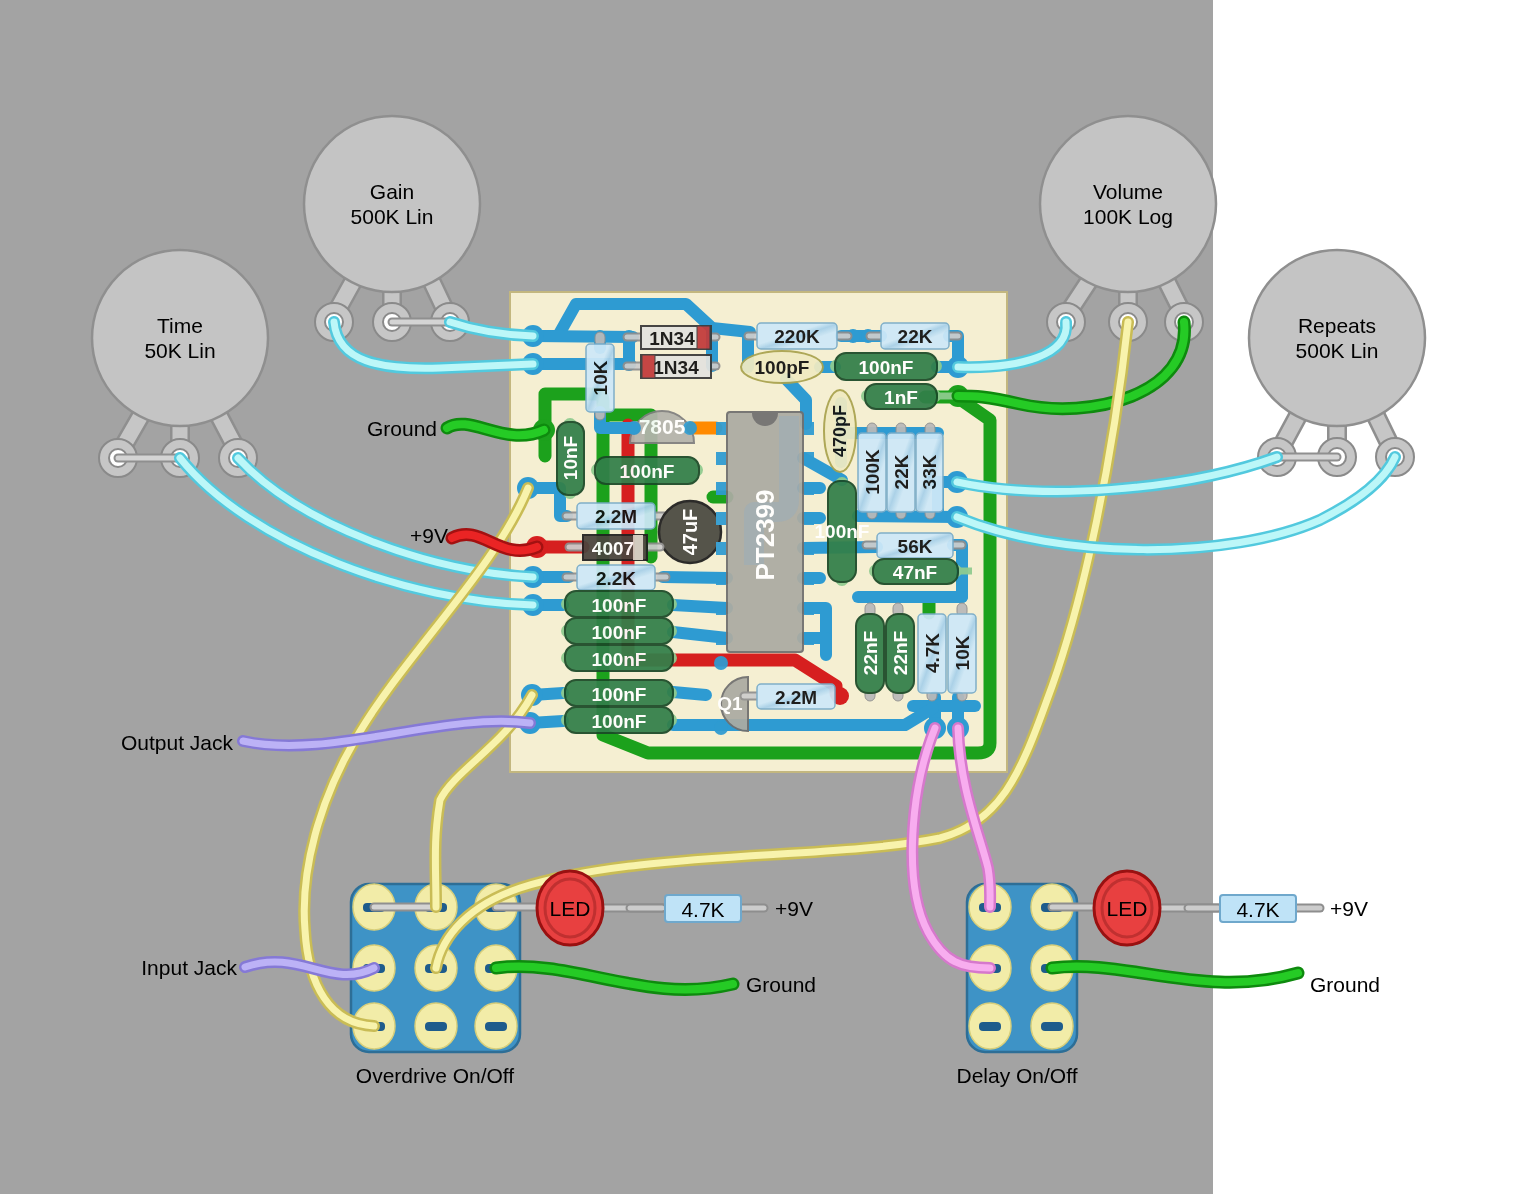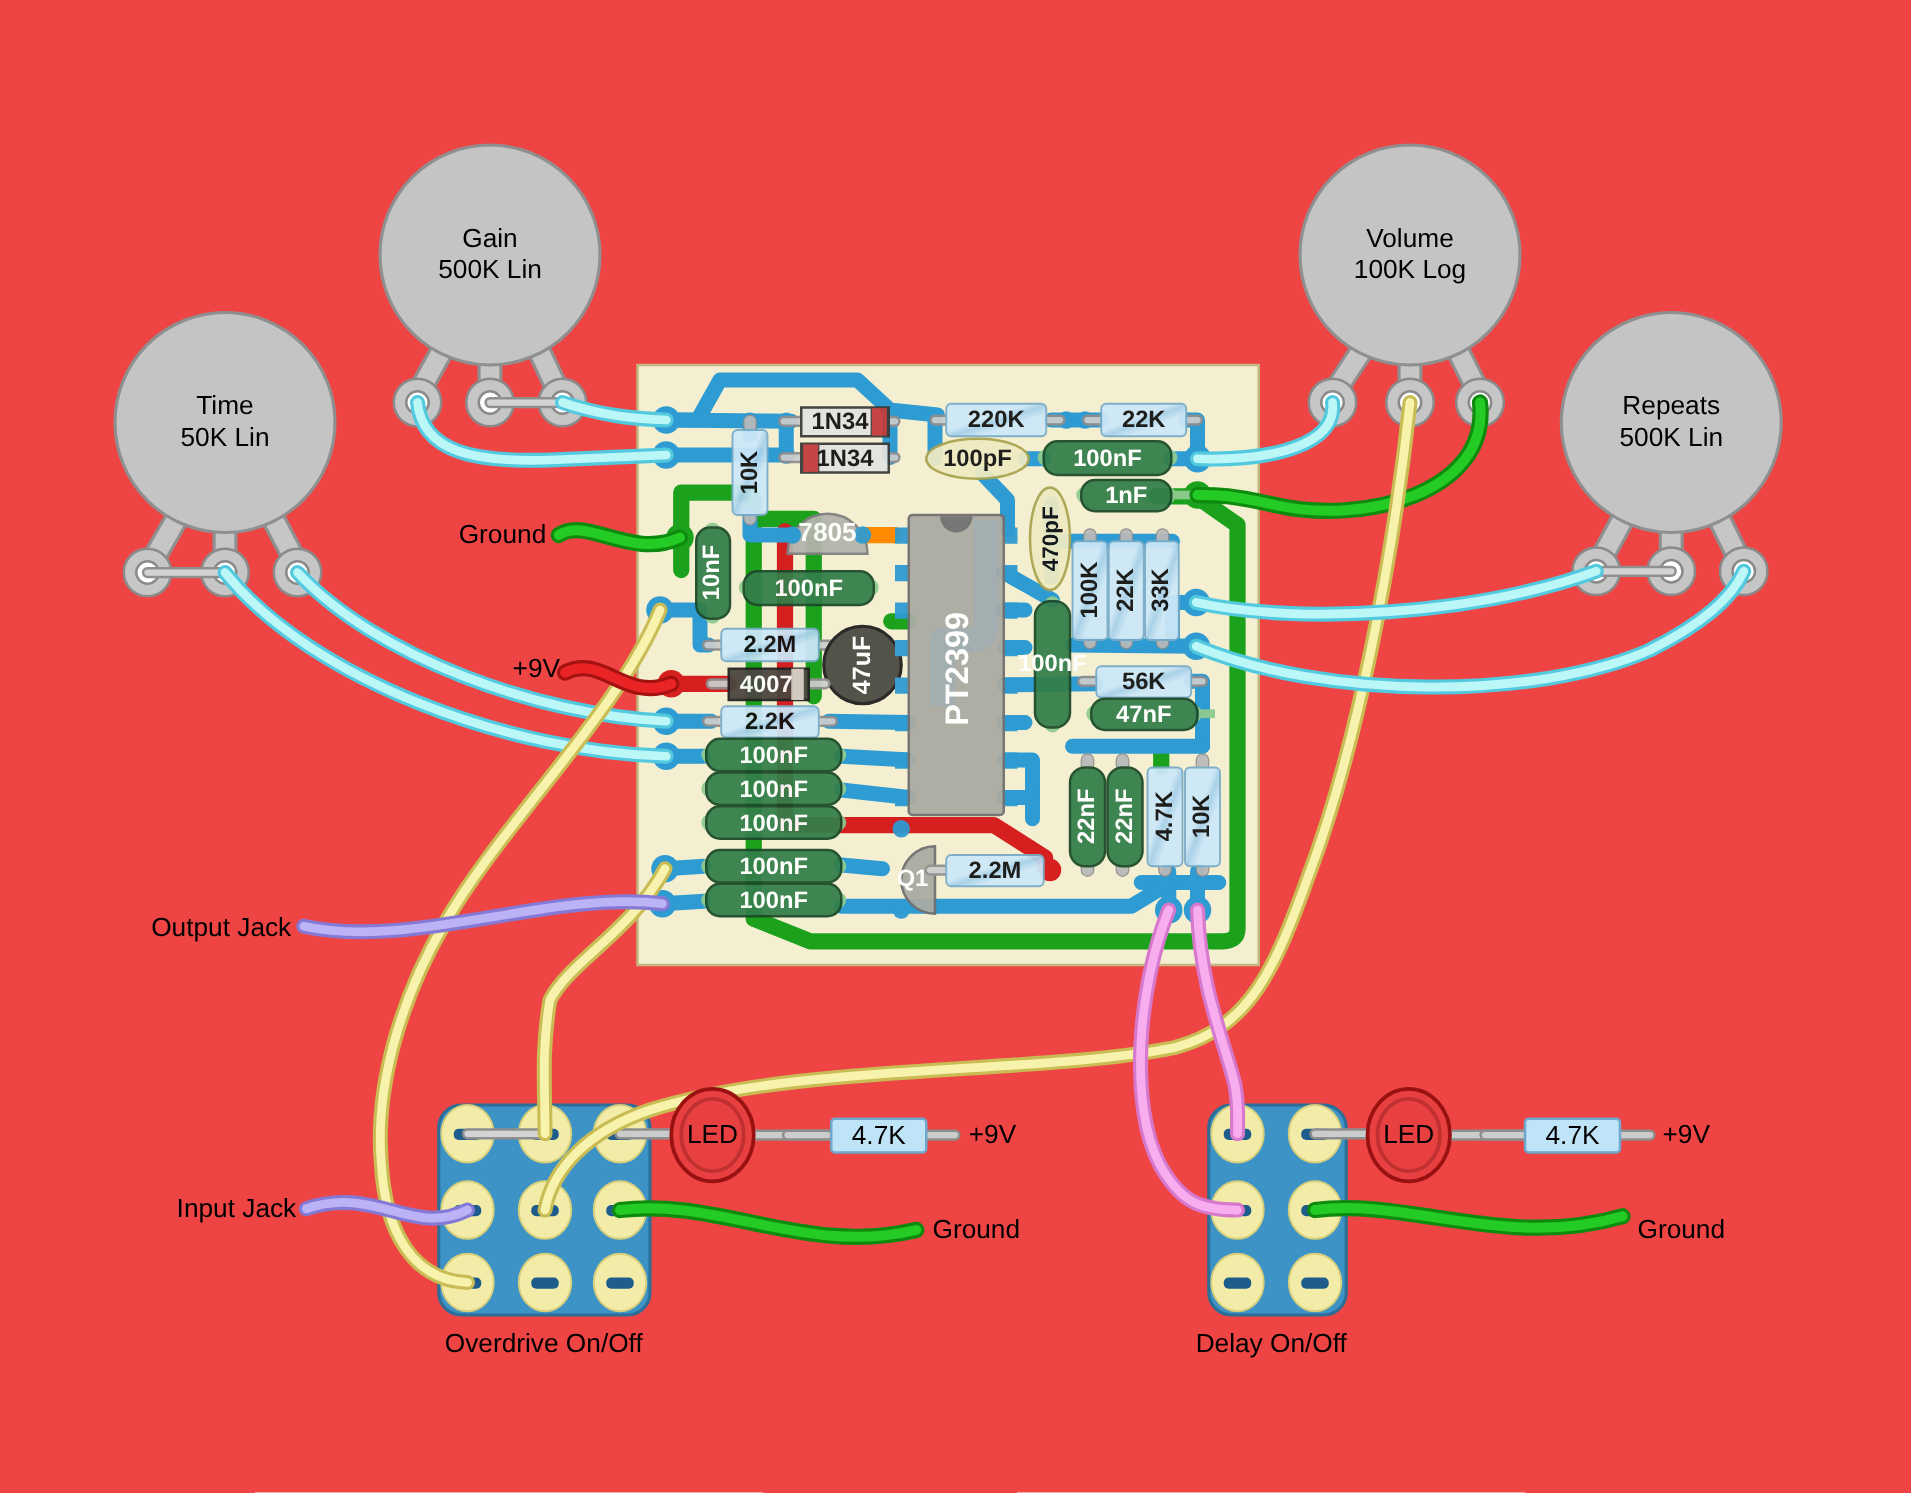--- a/index.html
+++ b/index.html
@@ -1,16 +1,16 @@
 <!DOCTYPE html>
 <html><head>
 <meta charset="utf-8">
 <style>
   html,body{margin:0;padding:0;background:#fff}
-  #stage{position:relative;width:1529px;height:1194px;background:#ef4444;font-family:"Liberation Sans",sans-serif}
+  #stage{position:relative;width:1213px;height:1194px;background:#a3a3a3;font-family:"Liberation Sans",sans-serif}
   svg{position:absolute;left:0;top:0}
   text{dominant-baseline:central;text-anchor:middle;font-family:"Liberation Sans",sans-serif}
   .t{font-size:19px;font-weight:600;fill:#111}
   .tw{font-size:19px;font-weight:700;fill:#fff}
   .tl{font-size:21px;font-weight:400;fill:#000}
   .tb26{font-size:26px;font-weight:700;fill:#fff}
   .start{text-anchor:start}.end{text-anchor:end}
   .tb{stroke:#2E9BD2;stroke-width:12;fill:none;stroke-linecap:round;stroke-linejoin:round}
   .tg{stroke:#1CA11C;stroke-width:13;fill:none;stroke-linecap:round;stroke-linejoin:round}
   .tr{stroke:#D61F1F;stroke-width:13;fill:none;stroke-linecap:round;stroke-linejoin:round}

